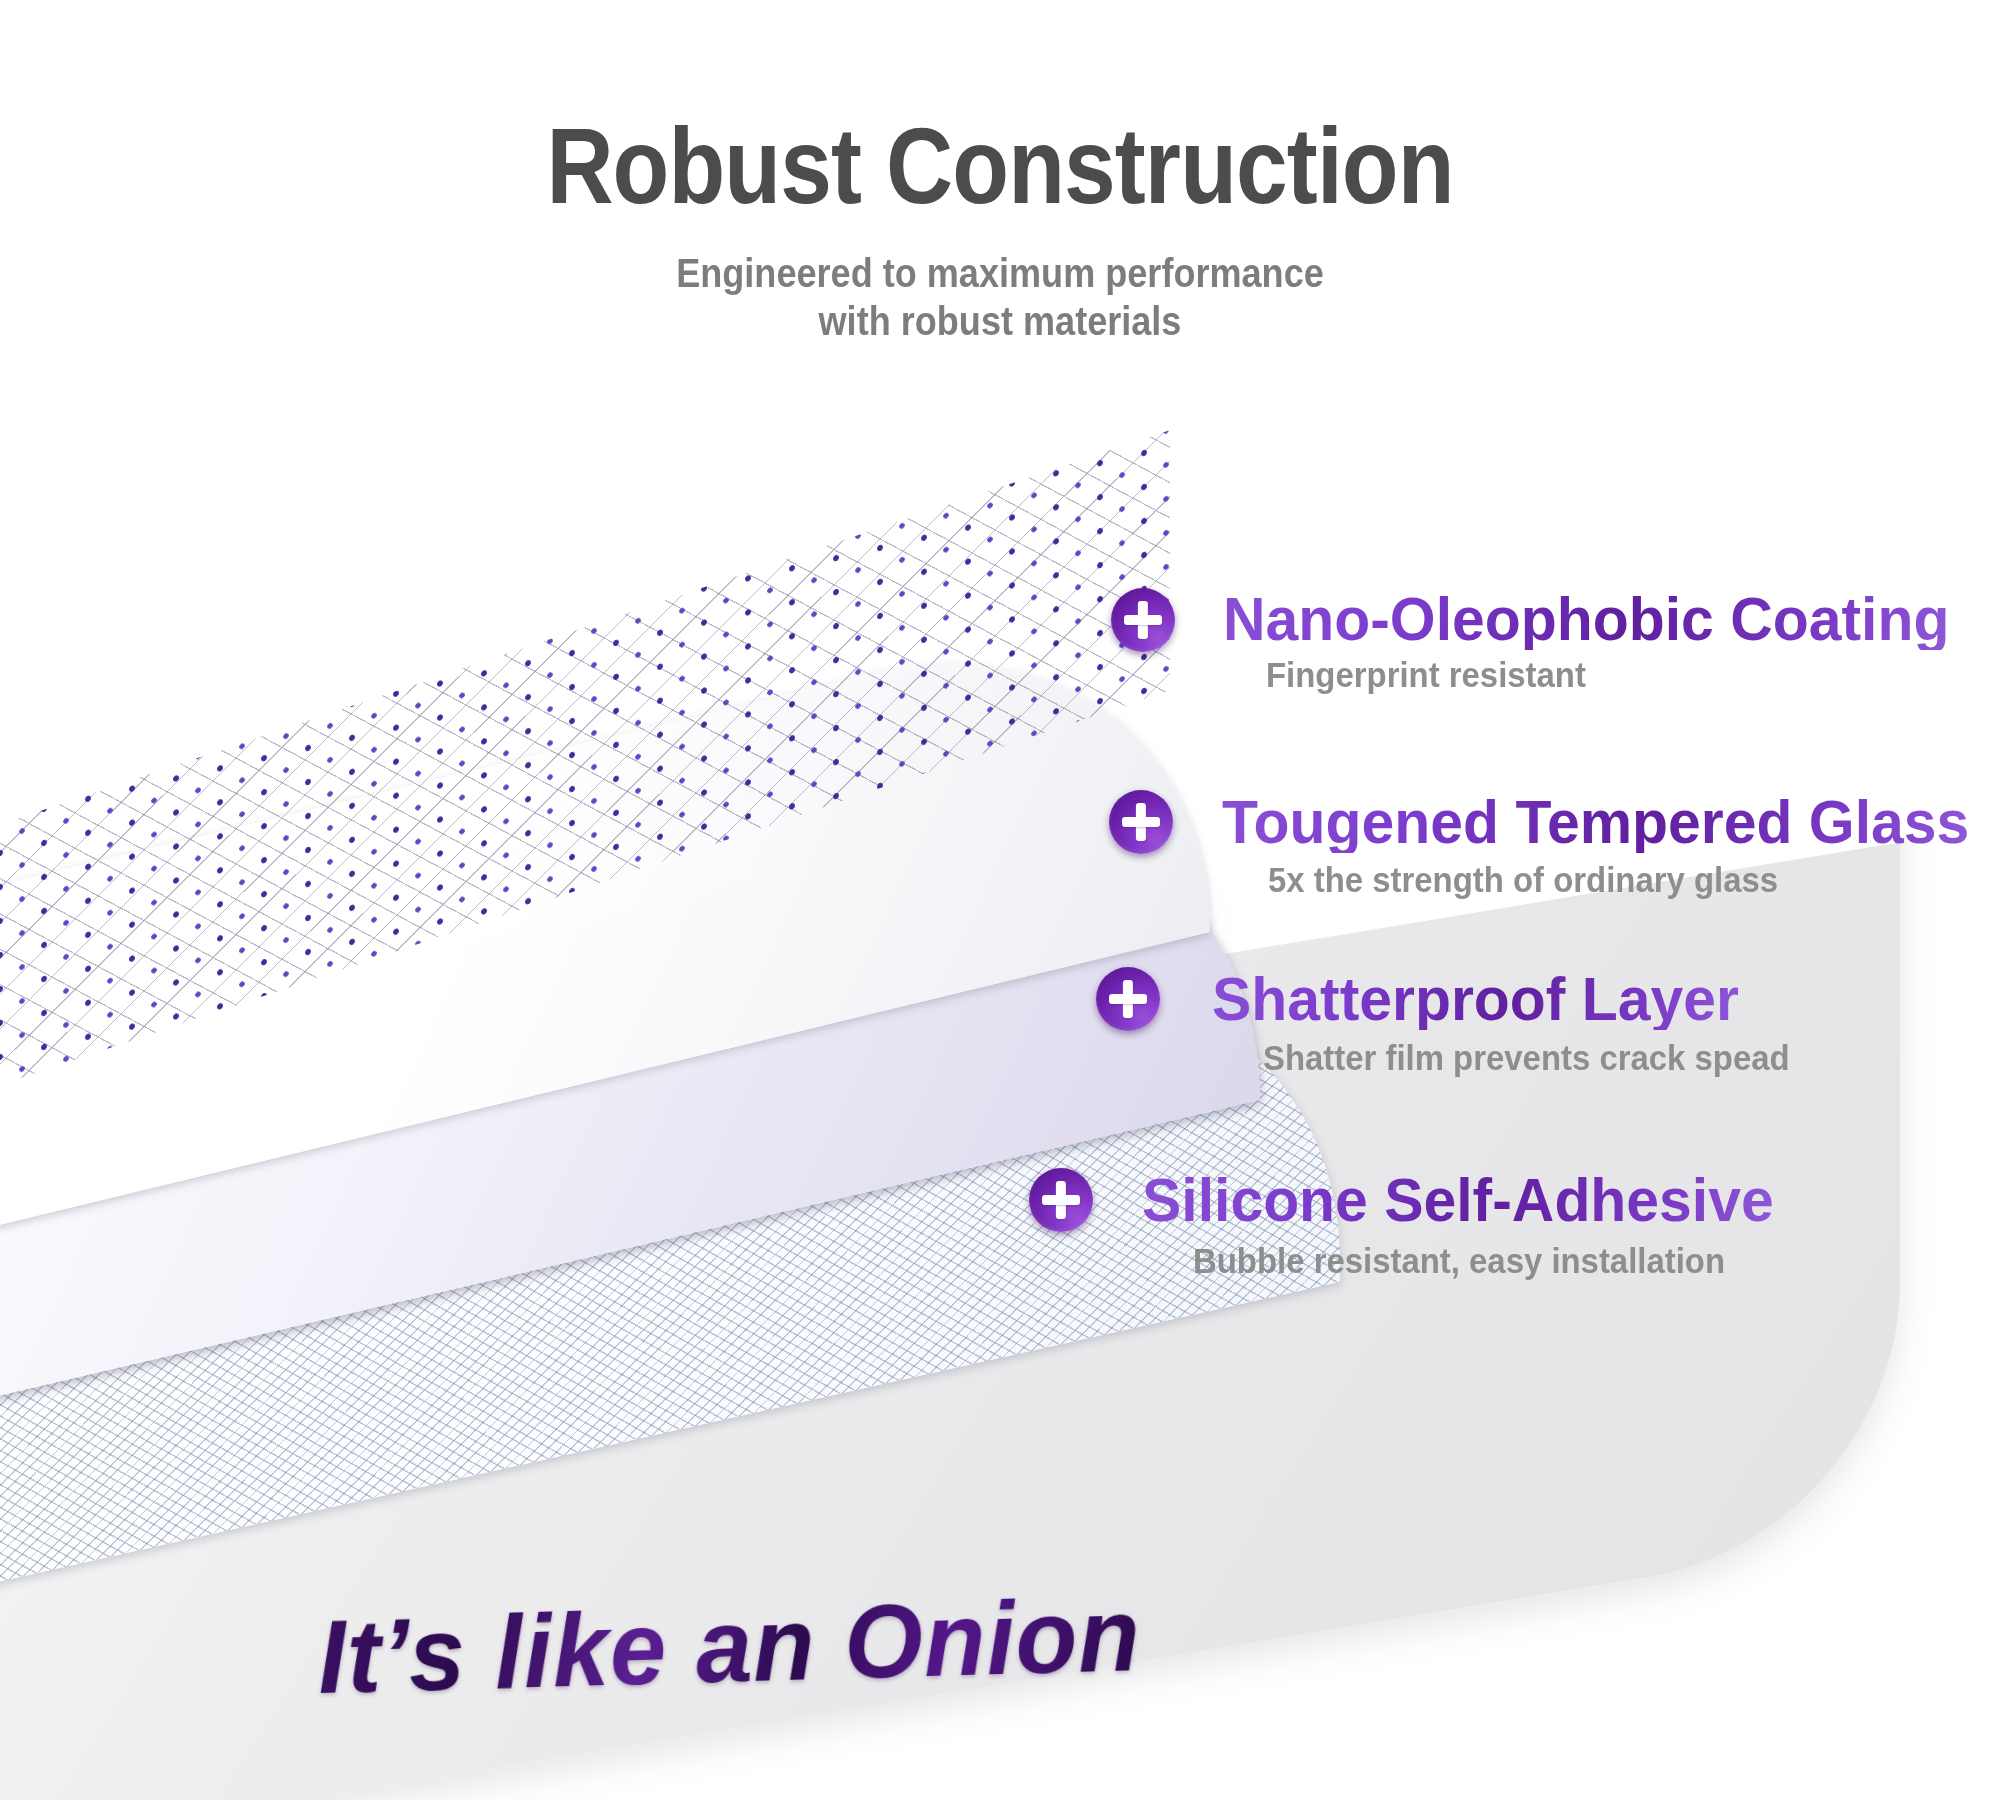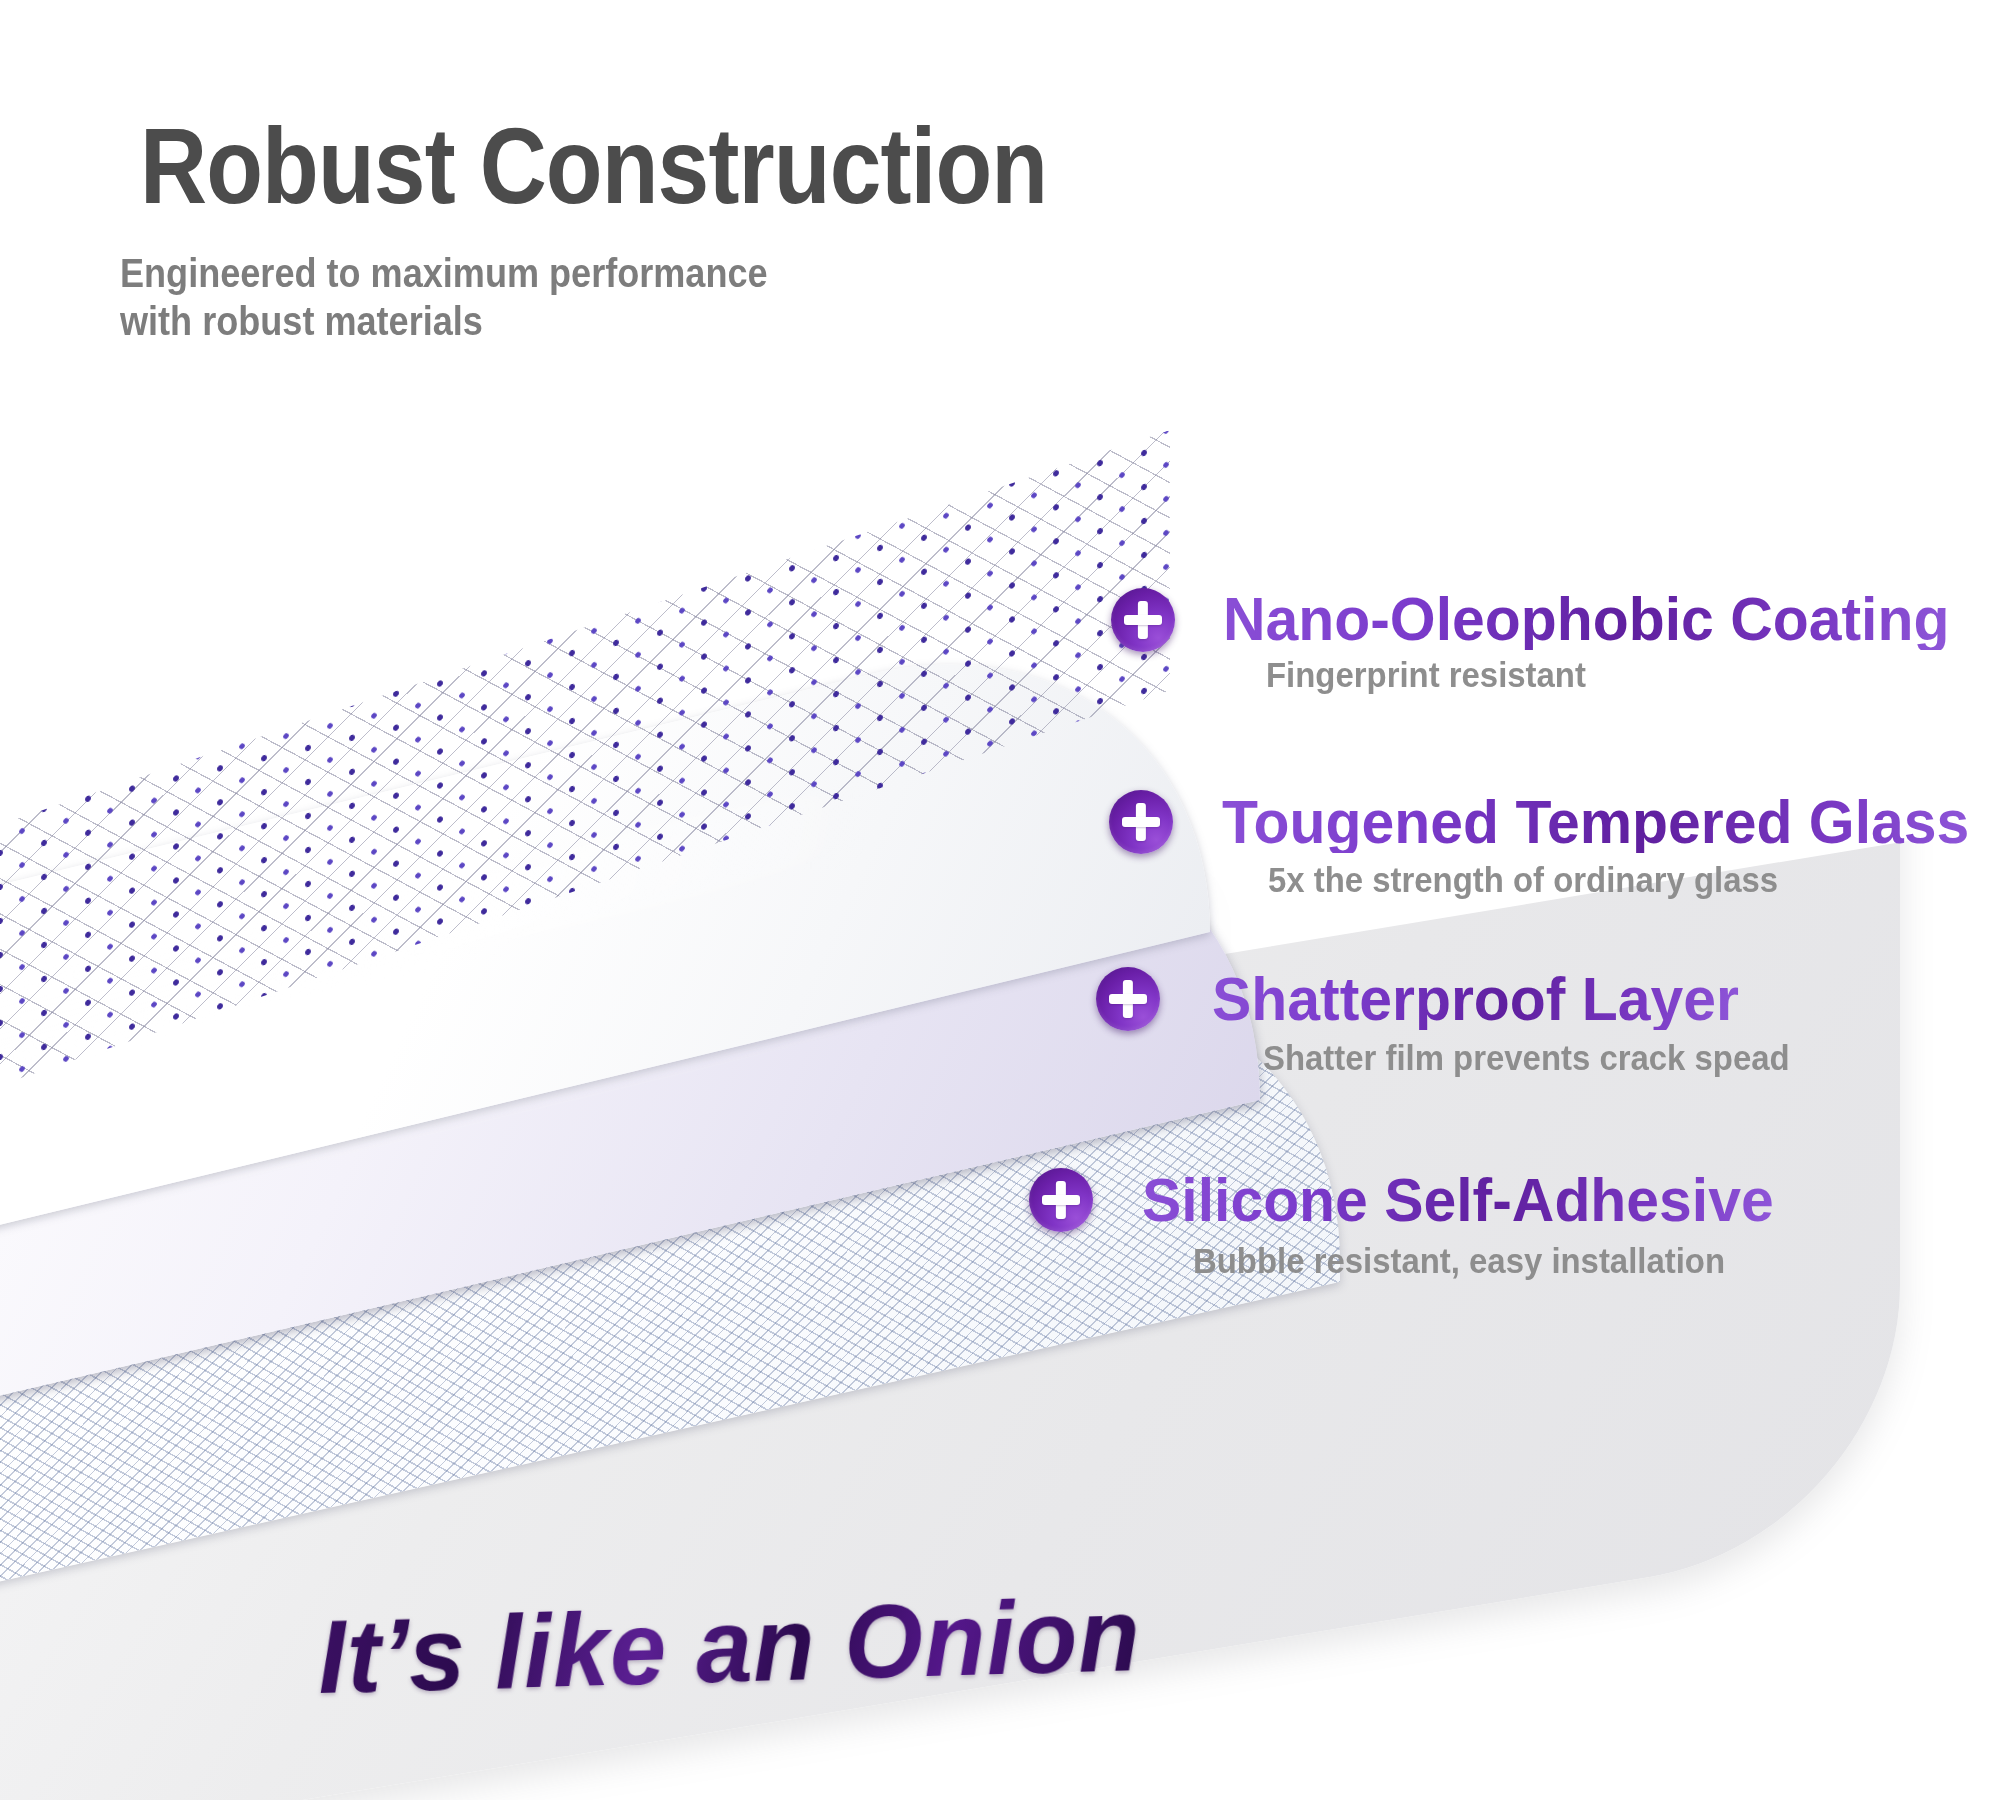--- a/index.html
+++ b/index.html
@@ -3,21 +3,21 @@
 <meta charset="utf-8">
 <title>Robust Construction</title>
 <style>
   * { margin:0; padding:0; box-sizing:border-box; }
   html,body { width:2000px; height:1800px; background:#ffffff; overflow:hidden; }
   body { font-family:"Liberation Sans", sans-serif; }
 
   #stage { position:relative; width:2000px; height:1800px; background:#fff; overflow:hidden; }
 
   
-  #header { position:absolute; left:0; top:0; width:2000px; text-align:left; }
+  #header { position:absolute; left:0; top:0; width:2000px; text-align:center; }
   #title {
     font-family:"Liberation Sans Narrow","Liberation Sans",sans-serif;
     font-size:108px; font-weight:700; color:#4c4c4c;
     letter-spacing:-1px; line-height:1;
     transform:scaleX(0.86); transform-origin:center top;
     margin-top:112px;
   }
   #subtitle {
     font-family:"Liberation Sans Narrow","Liberation Sans",sans-serif;
     font-size:41px; font-weight:700; color:#7d7d7d;

